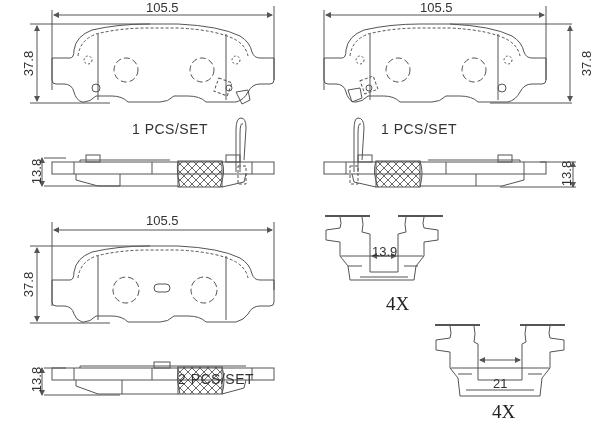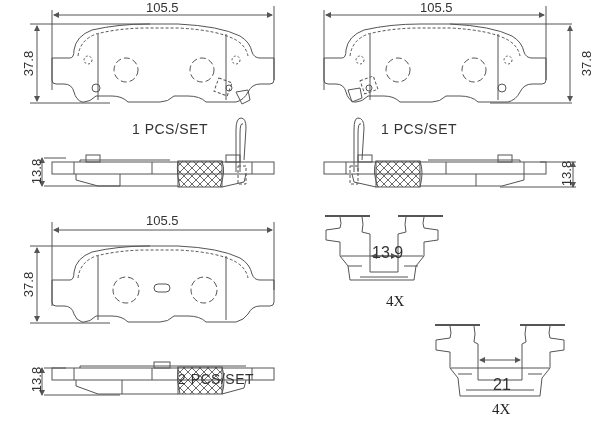--- a/index.html
+++ b/index.html
@@ -2,22 +2,22 @@
 <html><head>
 <meta charset="utf-8">
 <style>
   html,body{margin:0;padding:0;background:#fff;}
   #stage{position:relative;width:600px;height:424px;background:#ffffff;overflow:hidden;}
   svg{position:absolute;left:0;top:0;}
   .lbl{position:absolute;font-family:"Liberation Sans","DejaVu Sans",sans-serif;color:#333;white-space:nowrap;}
   .dim{font-size:13px;}
   .vdim{transform:rotate(-90deg);transform-origin:center center;}
   .pcs{font-size:14px;letter-spacing:0.5px;text-align:right;}
-  .qty{font-family:"Liberation Serif","DejaVu Serif",serif;font-size:15px;color:#222;}
-  .small{font-size:16px;}
+  .qty{font-family:"Liberation Serif","DejaVu Serif",serif;font-size:19px;color:#222;}
+  .small{font-size:13px;}
 </style>
 </head>
 <body>
 
 <div id="stage">
 <svg width="600" height="424" viewBox="0 0 600 424" fill="none" stroke="#555" stroke-width="1">
   <defs>
     <pattern id="xh" width="8" height="8" patternUnits="userSpaceOnUse">
       <path d="M0 0 L8 8 M8 0 L0 8" stroke="#444" stroke-width="0.8"></path>
     </pattern>

